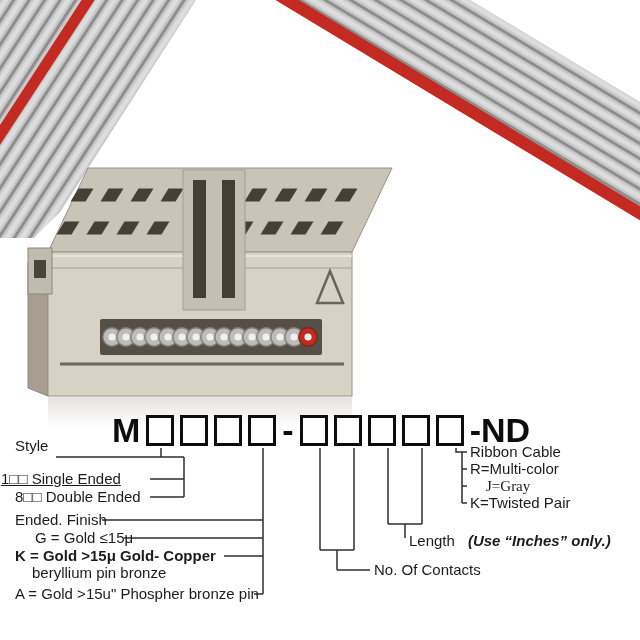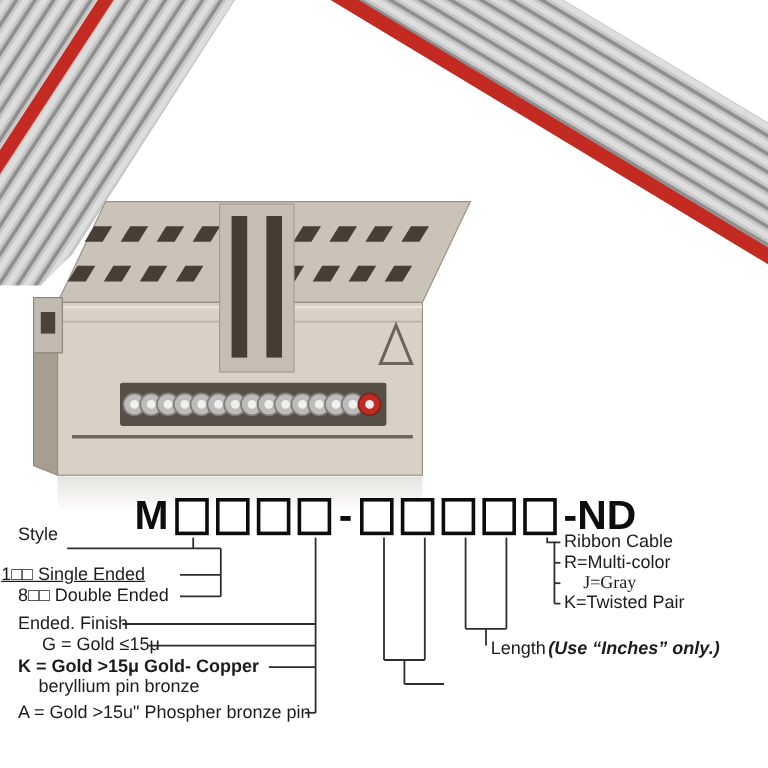--- a/index.html
+++ b/index.html
@@ -6,21 +6,21 @@
   .stage{position:relative;width:640px;height:640px;background:#fff;overflow:hidden;
          font-family:"Liberation Sans","DejaVu Sans",sans-serif;}
   #photo{position:absolute;left:0;top:0;}
   .lbl{position:absolute;font-size:15px;line-height:16px;color:#1c1c1c;white-space:nowrap;}
   .bold{font-weight:bold;text-align:right;}
   #partnum{position:absolute;left:112px;top:410px;height:40px;display:flex;align-items:center;
            gap:6px;font-weight:bold;font-size:34px;color:#0d0d0d;}
   #partnum .pbox{display:inline-block;width:28px;height:31px;border:3.5px solid #0c0c0c;
                  box-sizing:border-box;background:#fff;}
   #partnum .ptxt{display:inline-block;line-height:36px;}
-  #length-row .note{margin-left:2px;font-weight:bold;font-style:italic;}
+  #length-row .note{margin-left:13px;font-weight:bold;font-style:italic;}
 </style>
 </head>
 <body>
 
 <div class="stage">
 
   <svg id="photo" width="640" height="640" viewBox="0 0 640 640">
     <defs>
       <pattern id="ribA" width="13" height="13" patternUnits="userSpaceOnUse" patternTransform="rotate(33)">
         <rect width="13" height="13" fill="#8e8e8e"></rect>
@@ -175,14 +175,15 @@
 
   <div class="lbl" style="left:470px;top:444px;">Ribbon Cable</div>
   <div class="lbl" style="left:470px;top:461px;">R=Multi-color</div>
   <div class="lbl" style="left:486px;top:478px;font-family:Liberation Serif, serif;">J=Gray</div>
   <div class="lbl" style="left:470px;top:495px;">K=Twisted Pair</div>
 
   <div class="lbl" id="length-row" style="left:409px;top:533px;">
     <span>Length</span><span class="note">(Use “Inches” only.)</span>
   </div>
 
+  <div class="lbl" style="left:374px;top:562px;">No. Of Contacts</div>
 
 </div>
 
 </body></html>

